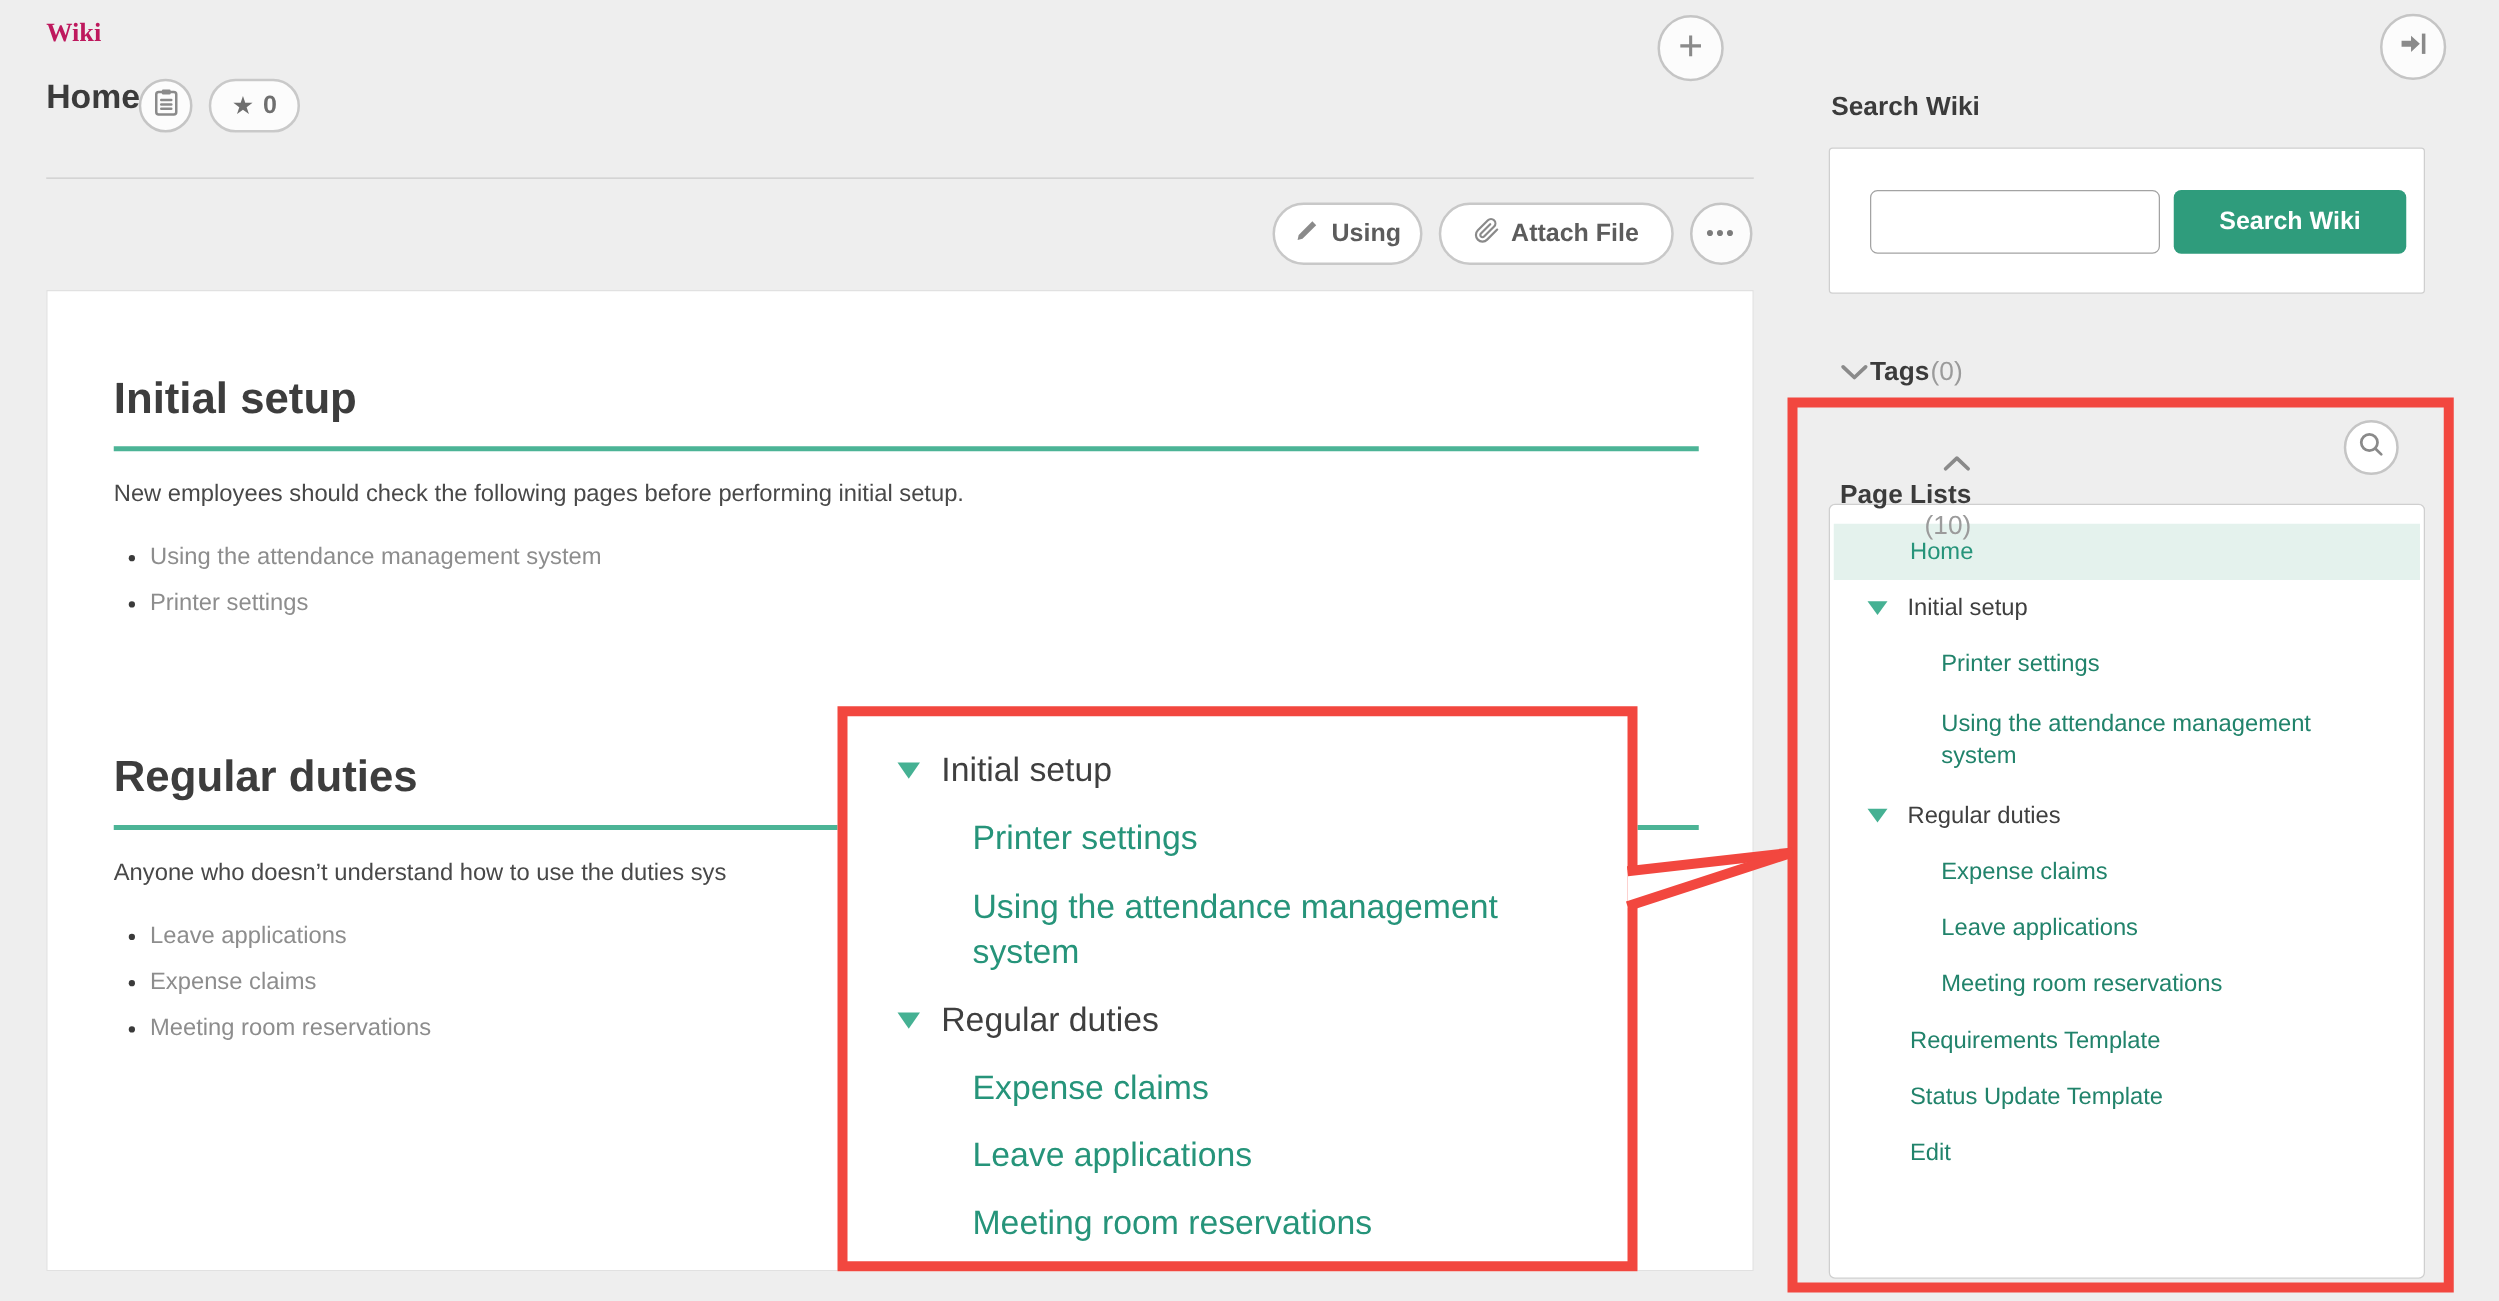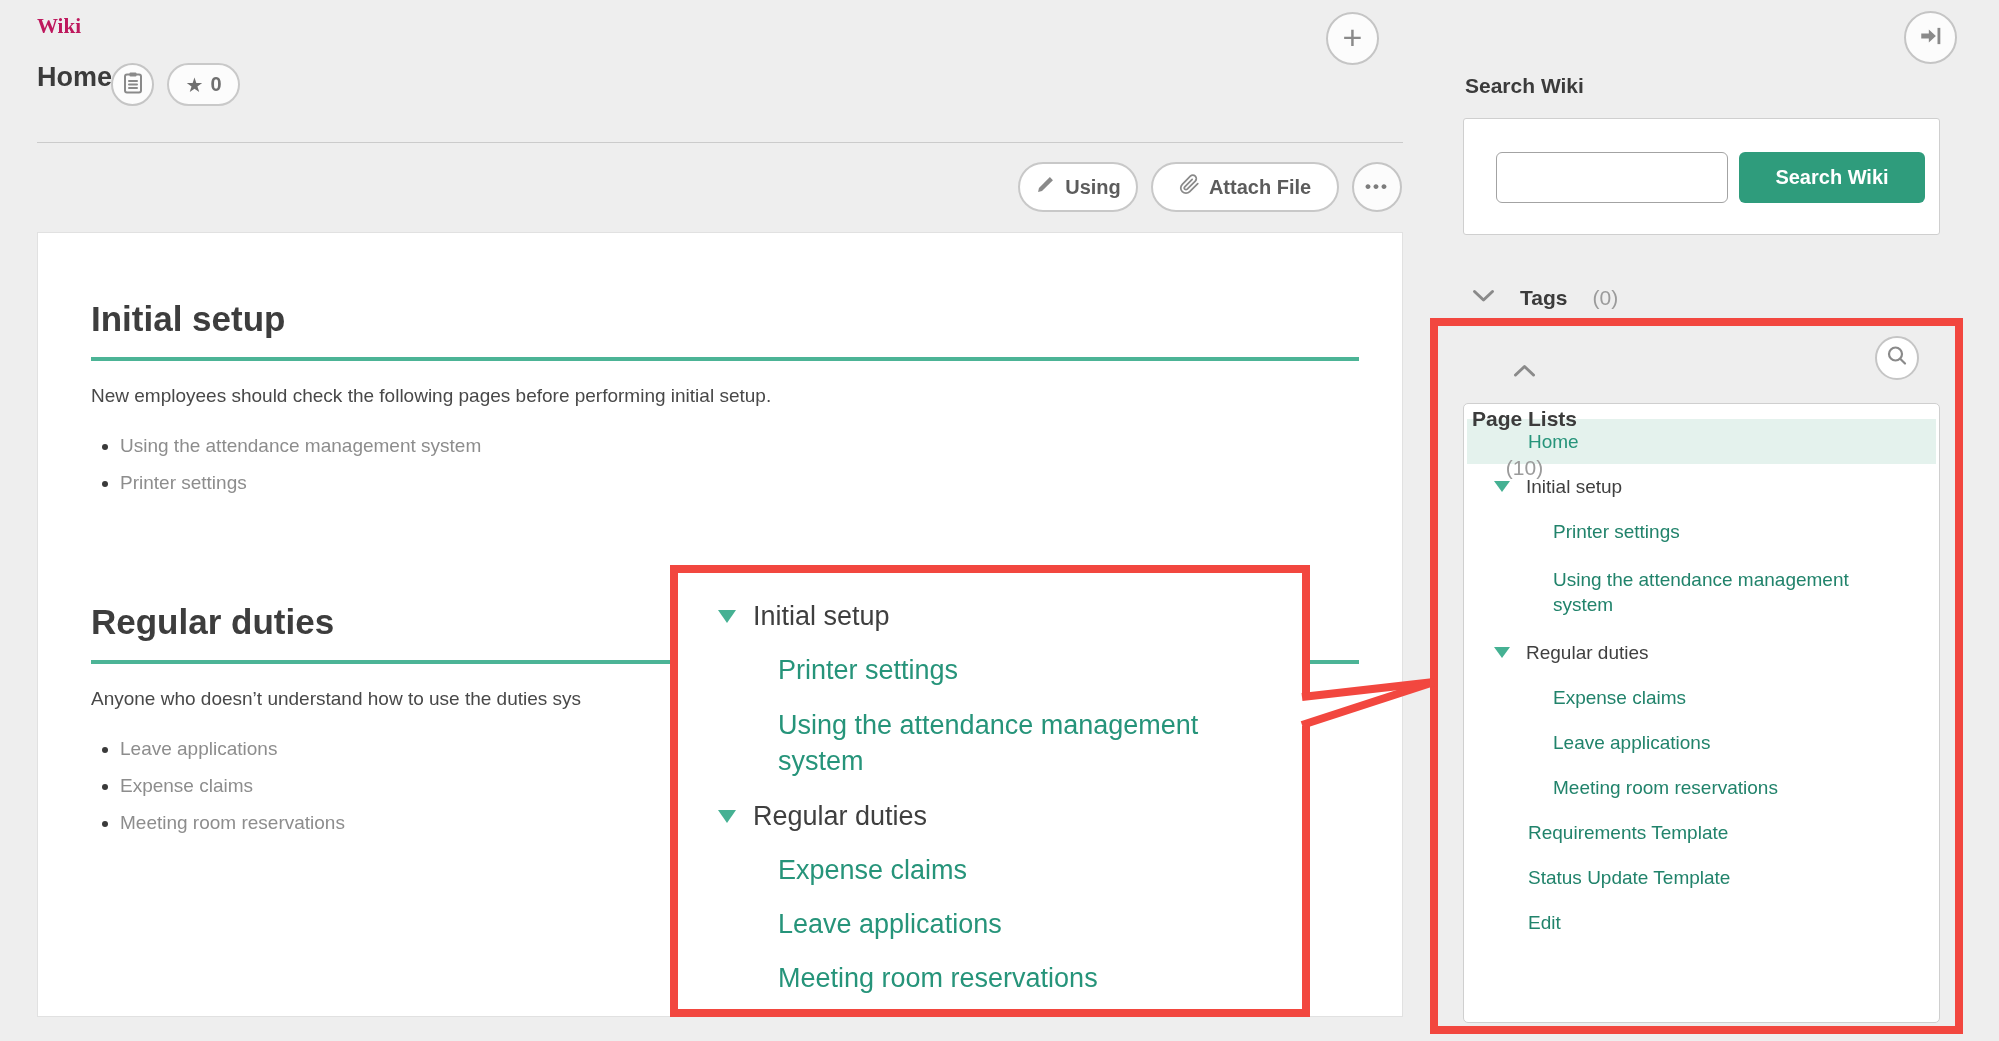--- a/index.html
+++ b/index.html
@@ -56,21 +56,21 @@
   .tail-svg { position:absolute; left:1298px; top:668px; z-index:7; }
 
   
   .sb-heading { position:absolute; left:1465px; top:74px; font-size:21px; font-weight:700; color:#3b3b3b; }
   .search-card { position:absolute; left:1463px; top:118px; width:477px; height:117px; background:#fff;
                  border:1px solid #cfcfcf; border-radius:3px; z-index:2; }
   .search-input { position:absolute; left:32px; top:33px; width:232px; height:51px; border:1px solid #a3a3a3;
                   border-radius:6px; background:#fff; font-size:19px; padding:0 10px; }
   .search-btn { position:absolute; left:275px; top:33px; width:186px; height:51px; background:#2f9c7c;
                 border:none; border-radius:6px; color:#fff; font-size:20px; font-weight:700; cursor:pointer; }
-  .sb-row { position:absolute; display:flex; align-items:center; gap:25px; }
+  .sb-row { position:absolute; display:flex; align-items:flex-end; gap:1px; }
   .tags-row { left:1472px; top:286px; }
   .plists-row { left:1472px; top:364px; z-index:5;flex-direction:column; }
   .sb-row .lbl { font-size:21px; font-weight:700; color:#3b3b3b; }
   .sb-row .cnt { font-size:21px; color:#9b9b9b; }
   .mag-btn { left:1875px; top:336px; width:44px; height:44px; z-index:5; background:#fff; }
 
   .red-rect { position:absolute; left:1430px; top:318px; width:533px; height:716px;
               border:8px solid #f2473f; z-index:4; pointer-events:none; }
   .list-card { position:absolute; left:1463px; top:403px; width:477px; height:620px; background:#fff;
                border:1px solid #cfcfcf; border-radius:5px; z-index:2; padding-top:15px; }

